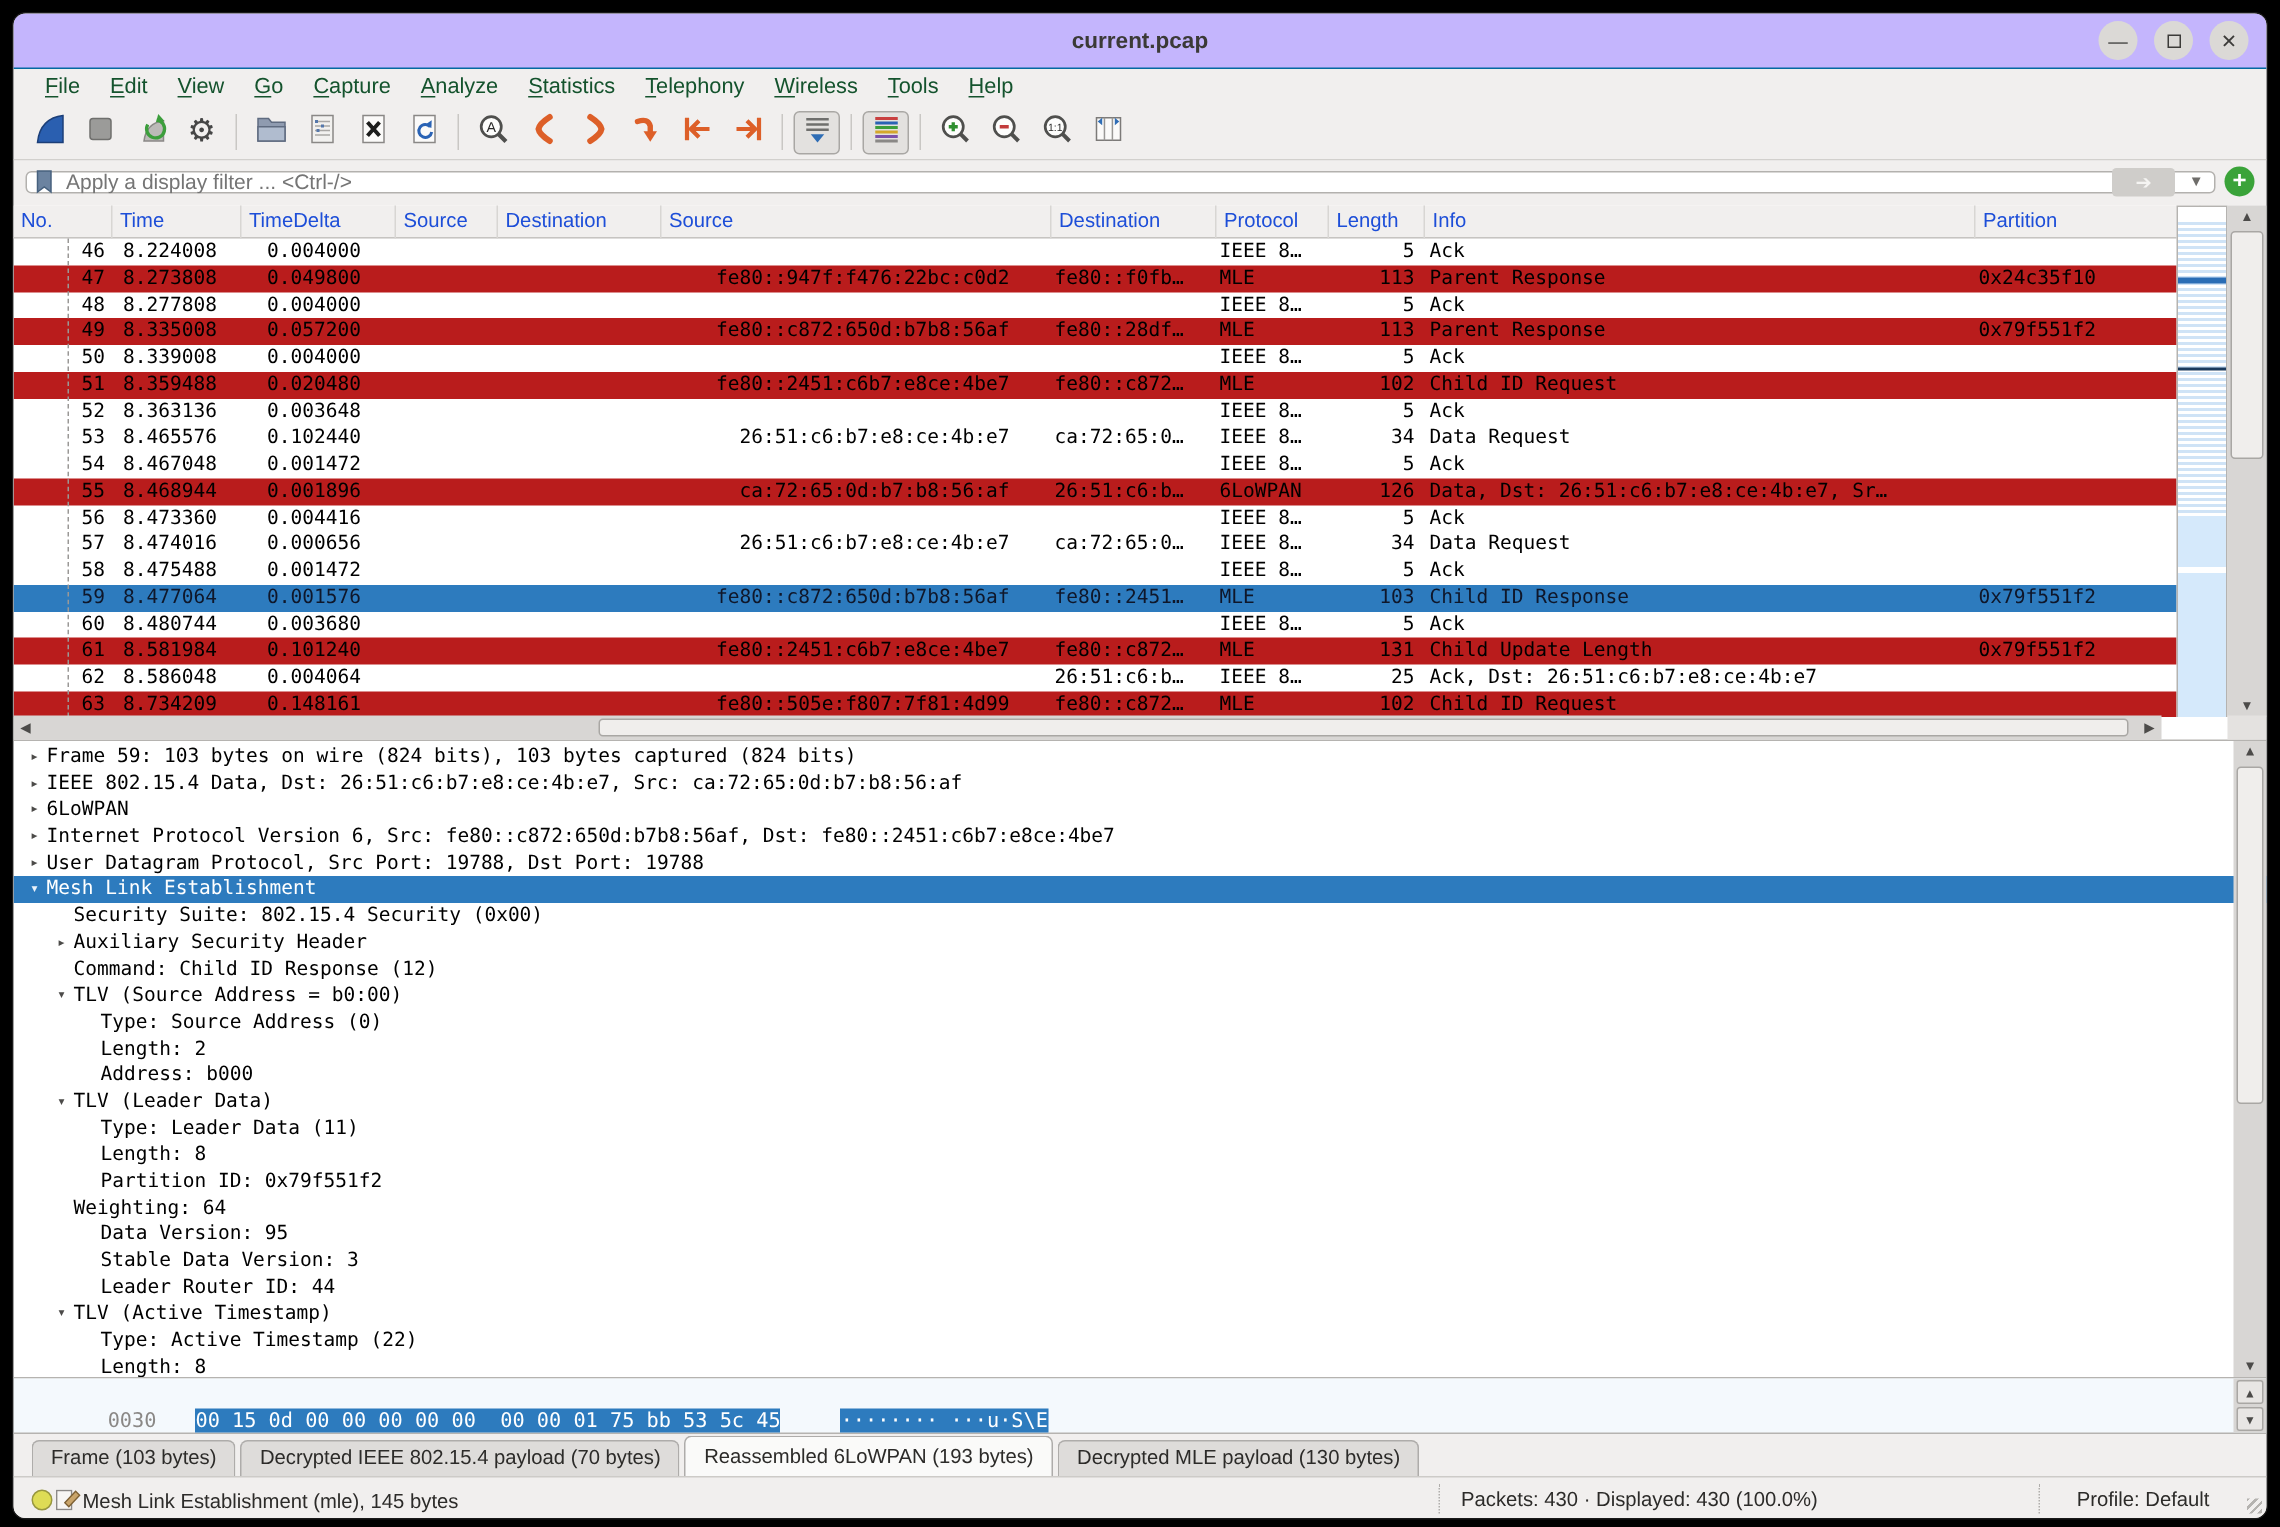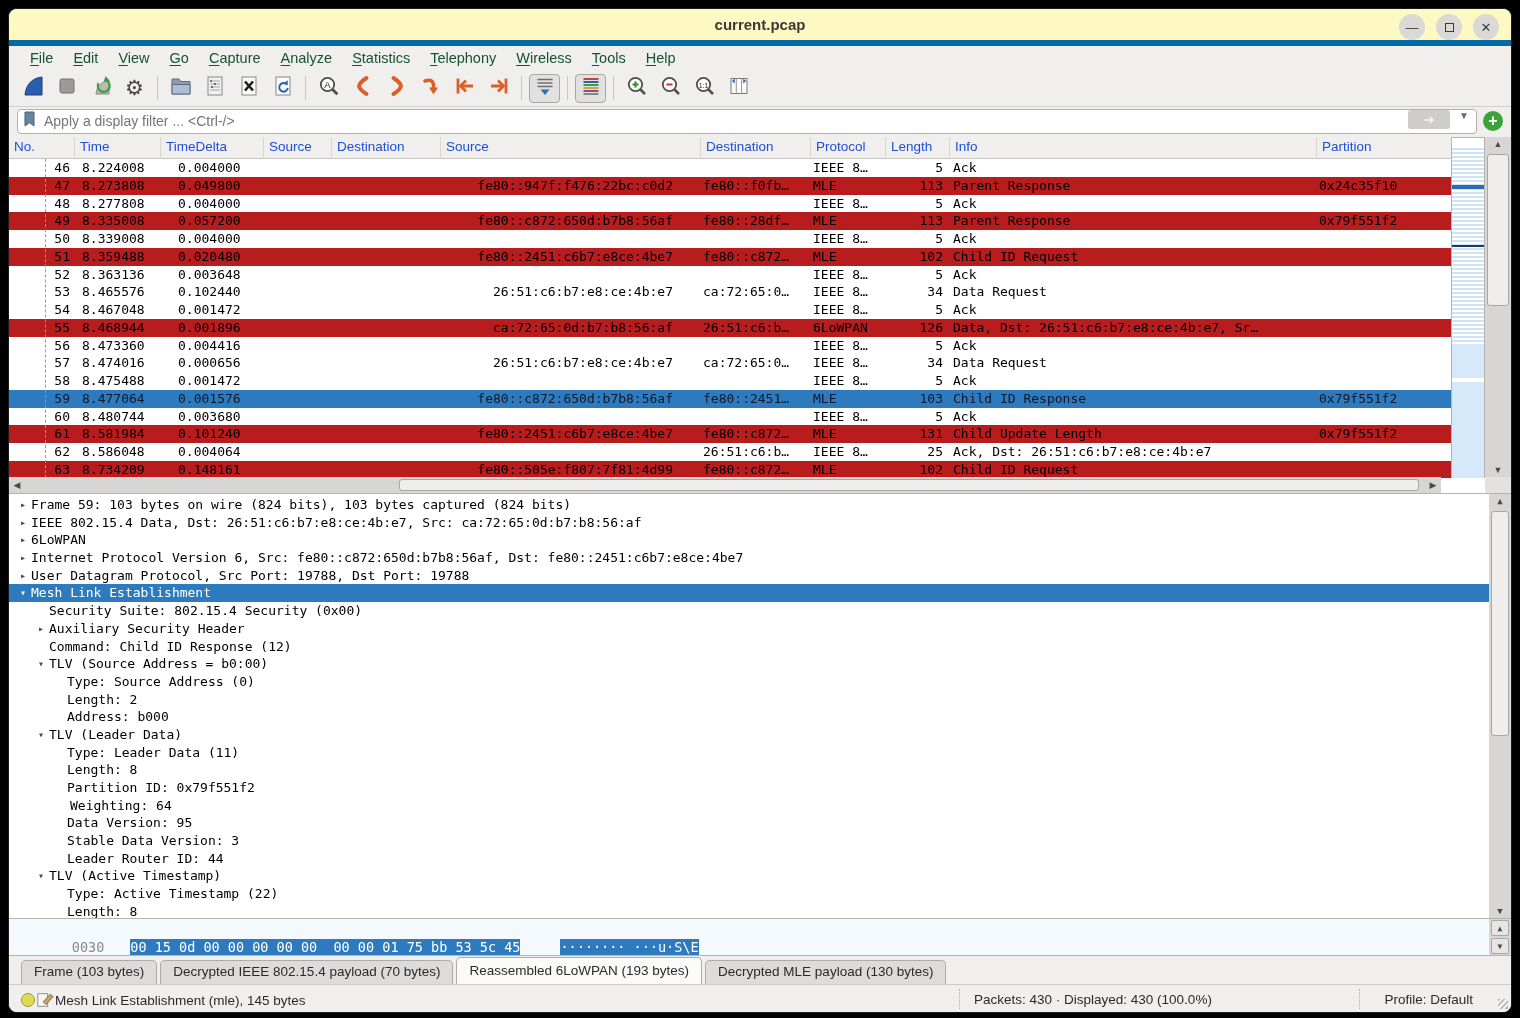--- a/index.html
+++ b/index.html
@@ -1,21 +1,21 @@
 <!DOCTYPE html>
 <html><head>
 <meta charset="utf-8">
 <style>
   * { margin:0; padding:0; box-sizing:border-box; }
   html,body { width:1520px; height:1018px; background:#000; font-family:"Liberation Sans", sans-serif; }
   .app { position:absolute; left:8px; top:8px; width:1504px; height:1005px; border-radius:9px; overflow:hidden;
          background:#f1efee; display:flex; flex-direction:column; border:1px solid #1a1a1a; }
 
   
-  .titlebar { height:37px; background:#fef9c3; border-bottom:6px solid #0369a1; position:relative;
+  .titlebar { height:37px; background:#c4b5fd; border-bottom:1px solid #0369a1; position:relative;
               display:flex; align-items:center; justify-content:center; flex:0 0 auto; }
   .title-text { font-size:15px; font-weight:bold; color:#3b3a37; }
   .winbtns { position:absolute; right:12px; top:5px; display:flex; gap:11px; }
   .winbtn { width:26px; height:26px; border-radius:50%; background:#dbd9d6; color:#3c3b39;
             display:flex; align-items:center; justify-content:center; font-size:13px; cursor:default; }
   .winbtn .sq { width:9px; height:9px; border:1.4px solid #3c3b39; display:block; }
 
   
   .menubar { height:24px; background:#f1efee; display:flex; align-items:center; padding-left:12px; gap:2px; flex:0 0 auto; }
   .menu-item { font-size:14.5px; color:#14532d; padding:2px 9px; }
@@ -25,22 +25,22 @@
   .toolbar { height:37px; background:#f1efee; border-bottom:1px solid #d2d0cd; display:flex; align-items:center;
              padding-left:8px; gap:3px; flex:0 0 auto; }
   .tbtn { width:31px; height:29px; display:flex; align-items:center; justify-content:center; border:1px solid transparent; }
   .tbtn svg { width:24px; height:24px; }
   .tbtn.pressed { background:#e3e1df; border:1px solid #a9a7a4; border-radius:4px; }
   .tsep { width:1px; height:24px; background:#c9c7c4; margin:0 4px; }
   .gear-glyph { font-size:21px; color:#464646; line-height:1; }
 
   
   .filterbar { height:30px; background:#f1efee; display:flex; align-items:center; padding:0 8px 2px 8px; gap:6px; flex:0 0 auto; }
-  .filter-input-wrap { flex:1; height:25px; background:#fff; border:1px solid #b3b1ae; border-radius:4px;
-                       display:flex; padding:0 4px; gap:6px; }
+  .filter-input-wrap { flex:1; height:15px; background:#fff; border:1px solid #b3b1ae; border-radius:4px;
+                       display:flex; align-items:center; padding:0 4px; gap:6px; }
   .filter-input { flex:1; border:none; outline:none; font-size:14px; color:#9a9894; background:transparent;
                   font-family:"Liberation Sans", sans-serif; }
   .apply-btn { width:42px; height:19px; background:#cfcdca; border-radius:3px; display:flex; align-items:center;
                justify-content:center; color:#f5f4f2; font-size:13px; }
   .filter-dd { color:#6f6d6a; font-size:10px; padding:0 3px; }
   .plus-btn { width:20px; height:20px; border-radius:50%; background:#3aa339; color:#fff; font-size:16px; font-weight:bold;
               display:flex; align-items:center; justify-content:center; line-height:1; }
 
   
   .plist { height:357px; position:relative; background:#fff; flex:0 0 auto; border-bottom:1px solid #b5b3b0; }
@@ -600,21 +600,21 @@
         <div class="drow" style="padding-left:24px"><span class="darrow">▸</span><span>Auxiliary Security Header</span></div>
         <div class="drow" style="padding-left:24px"><span class="darrow"></span><span>Command: Child ID Response (12)</span></div>
         <div class="drow" style="padding-left:24px"><span class="darrow">▾</span><span>TLV (Source Address = b0:00)</span></div>
         <div class="drow" style="padding-left:42px"><span class="darrow"></span><span>Type: Source Address (0)</span></div>
         <div class="drow" style="padding-left:42px"><span class="darrow"></span><span>Length: 2</span></div>
         <div class="drow" style="padding-left:42px"><span class="darrow"></span><span>Address: b000</span></div>
         <div class="drow" style="padding-left:24px"><span class="darrow">▾</span><span>TLV (Leader Data)</span></div>
         <div class="drow" style="padding-left:42px"><span class="darrow"></span><span>Type: Leader Data (11)</span></div>
         <div class="drow" style="padding-left:42px"><span class="darrow"></span><span>Length: 8</span></div>
         <div class="drow" style="padding-left:42px"><span class="darrow"></span><span>Partition ID: 0x79f551f2</span></div>
-        <div class="drow" style="padding-left:45px"><span class="darrow"></span><span>Weighting: 64</span></div>
+        <div class="drow" style="padding-left:24px"><span class="darrow"></span><span>Weighting: 64</span></div>
         <div class="drow" style="padding-left:42px"><span class="darrow"></span><span>Data Version: 95</span></div>
         <div class="drow" style="padding-left:42px"><span class="darrow"></span><span>Stable Data Version: 3</span></div>
         <div class="drow" style="padding-left:42px"><span class="darrow"></span><span>Leader Router ID: 44</span></div>
         <div class="drow" style="padding-left:24px"><span class="darrow">▾</span><span>TLV (Active Timestamp)</span></div>
         <div class="drow" style="padding-left:42px"><span class="darrow"></span><span>Type: Active Timestamp (22)</span></div>
         <div class="drow" style="padding-left:42px"><span class="darrow"></span><span>Length: 8</span></div>
       </div>
     <div class="dv">
       <div class="sarrow" style="top:0;width:22px">▲</div>
       <div class="dthumb" style="top:17px;height:225px"></div>

